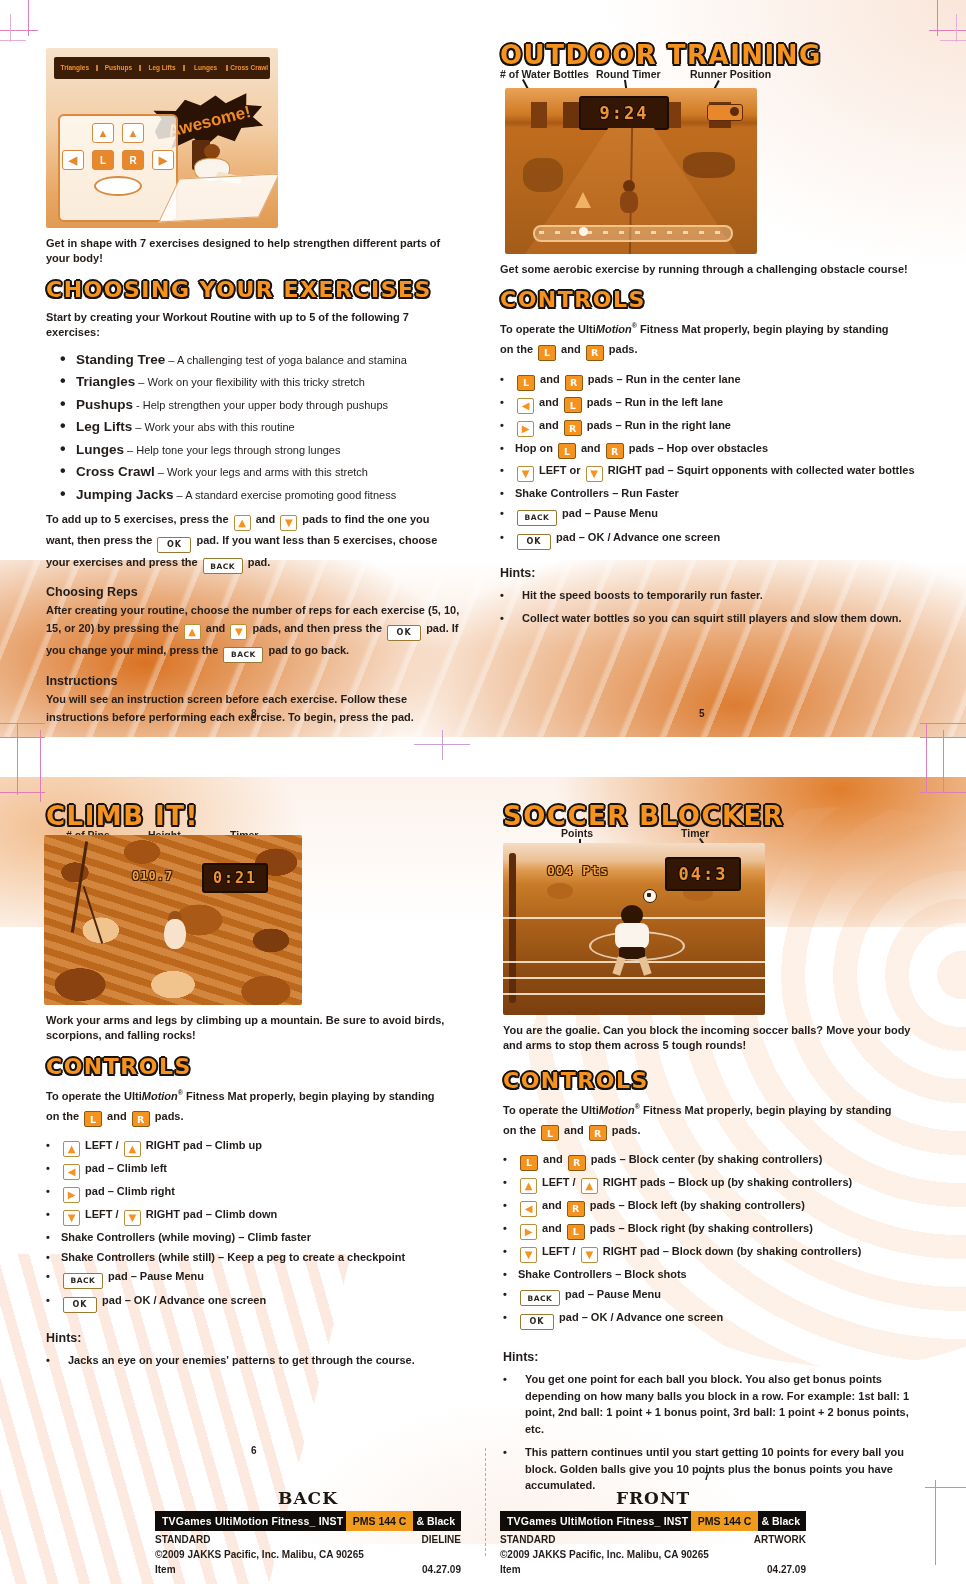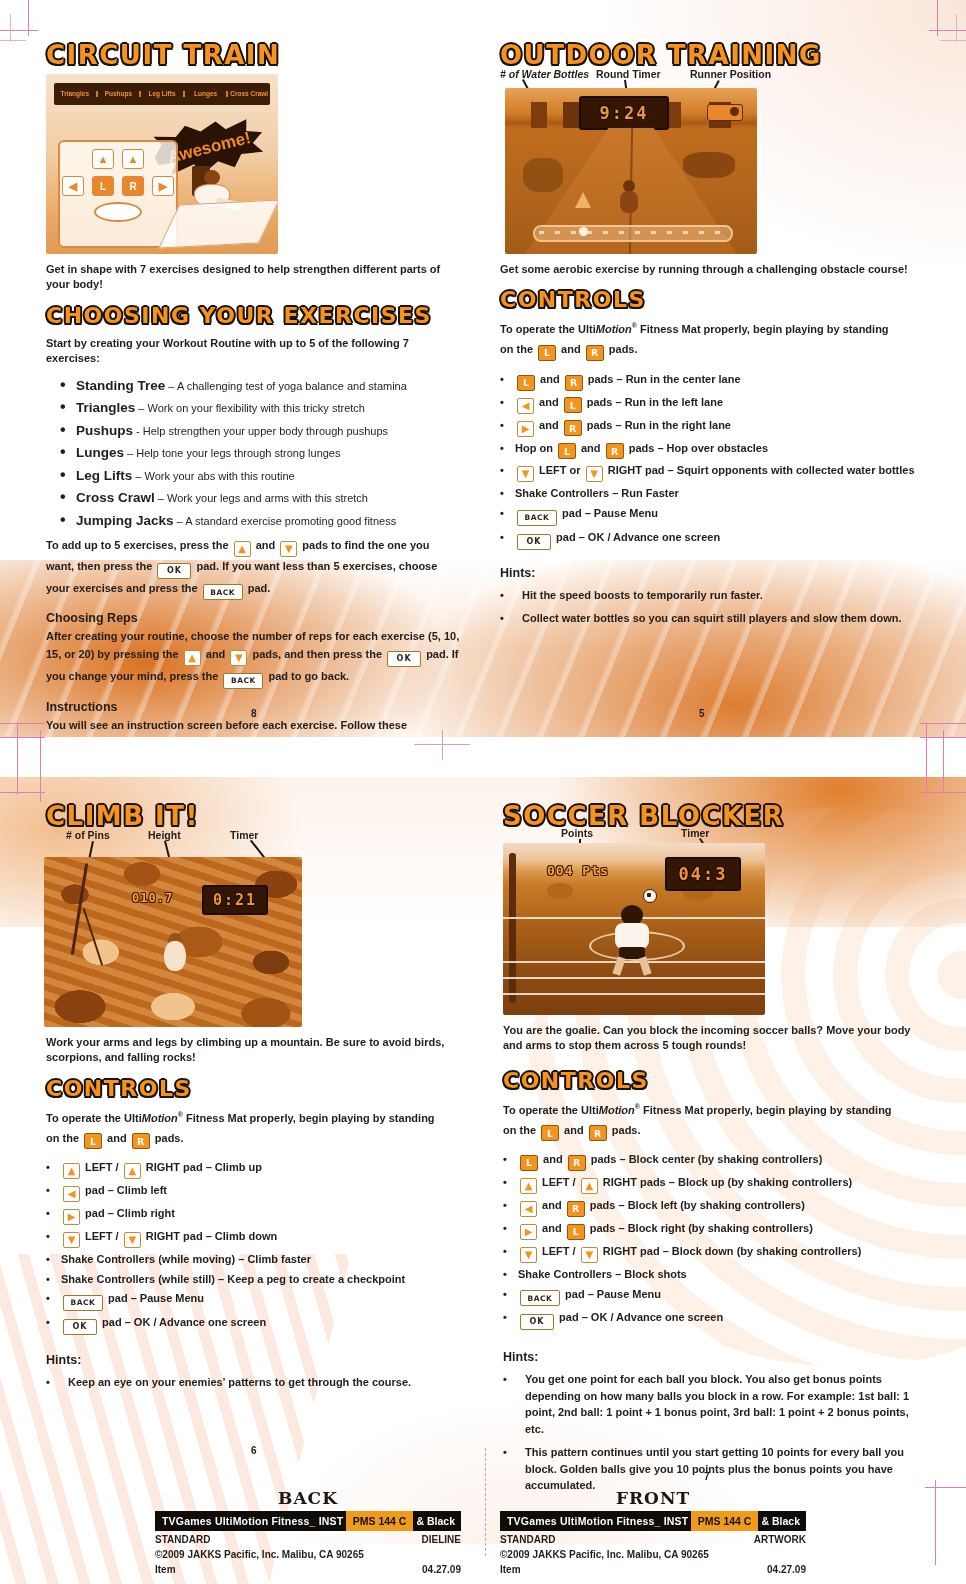--- a/index.html
+++ b/index.html
@@ -123,21 +123,21 @@
   .ot-rock1{position:absolute;left:18px;top:70px;width:40px;height:34px;border-radius:40%;background:#8a4a12;opacity:.8;}
   .ot-rock2{position:absolute;right:22px;top:64px;width:52px;height:26px;border-radius:40%;background:#7c3f0e;opacity:.8;}
   .ot-cone{position:absolute;left:70px;top:104px;width:0;height:0;border-left:8px solid transparent;border-right:8px solid transparent;border-bottom:16px solid #f0b265;}
   .ot-runner-h{position:absolute;left:118px;top:92px;width:12px;height:12px;border-radius:50%;background:#6d340c;}
   .ot-runner-b{position:absolute;left:115px;top:103px;width:18px;height:22px;border-radius:40%;background:#8a4513;}
   .ot-bar{position:absolute;left:28px;bottom:12px;width:196px;height:13px;border:2px solid #f3c38a;border-radius:8px;background:rgba(255,226,190,.35);}
   .ot-bar em{position:absolute;left:4px;right:4px;top:4px;height:3px;
     background:repeating-linear-gradient(90deg,#f6d9b4 0 5px,transparent 5px 16px);}
   .ot-bar i{position:absolute;left:44px;top:0px;width:9px;height:9px;border-radius:50%;background:#fff3e4;}
   
-  .shot-cl{width:258px;height:170px;margin-top:28px;background-color:#c9701f;
+  .shot-cl{width:258px;height:170px;margin-top:6px;background-color:#c9701f;
     background-image:
       radial-gradient(30px 22px at 12% 22%,#8a4310 45%,transparent 46%),
       radial-gradient(40px 26px at 38% 10%,#a35414 45%,transparent 46%),
       radial-gradient(34px 24px at 70% 26%,#f1c48e 45%,transparent 46%),
       radial-gradient(46px 30px at 90% 16%,#8a4310 45%,transparent 46%),
       radial-gradient(40px 28px at 22% 56%,#f1c48e 45%,transparent 46%),
       radial-gradient(52px 34px at 60% 50%,#a85a16 45%,transparent 46%),
       radial-gradient(40px 26px at 88% 62%,#7c3c0e 45%,transparent 46%),
       radial-gradient(56px 36px at 14% 88%,#8a4310 45%,transparent 46%),
       radial-gradient(48px 30px at 50% 88%,#f1c48e 45%,transparent 46%),
@@ -180,21 +180,20 @@
 </style>
 </head>
 <body>
 
 <div class="sheet" id="sheet1">
   <div class="sw sw1a"></div>
   <div class="sw sw1b"></div>
   <div class="sw sw1c"></div>
 
   <section class="col" id="ct-col" style="left:46px;top:42px;width:414px;">
-    <h1 class="gh gh1">CIRCUIT TRAIN</h1>
     <div class="shot shot-ct">
       <div class="ct-tabs">
           <span class="ct-tab">Triangles</span>
           <span class="ct-tab">Pushups</span>
           <span class="ct-tab">Leg Lifts</span>
           <span class="ct-tab">Lunges</span>
           <span class="ct-tab">Cross Crawl</span>
         </div>
       <div class="ct-burst">
         <span class="ct-burst-txt">Awesome!</span>
@@ -218,35 +217,35 @@
       <div class="ct-kid-leg"></div>
       <div class="ct-mat"></div>
     </div>
     <p class="body intro">Get in shape with 7 exercises designed to help strengthen different parts of your body!</p>
     <h1 class="gh gh2">CHOOSING YOUR EXERCISES</h1>
     <p class="body bold" style="margin-top:9px;">Start by creating your Workout Routine with up to 5 of the following 7 exercises:</p>
     <ul class="exlist">
         <li><span class="ex-name">Standing Tree</span><span class="ex-desc"> – A challenging test of yoga balance and stamina</span></li>
         <li><span class="ex-name">Triangles</span><span class="ex-desc"> – Work on your flexibility with this tricky stretch</span></li>
         <li><span class="ex-name">Pushups</span><span class="ex-desc"> - Help strengthen your upper body through pushups</span></li>
+        <li><span class="ex-name">Leg Lifts</span><span class="ex-desc"> – Work your abs with this routine</span></li>
         <li><span class="ex-name">Lunges</span><span class="ex-desc"> – Help tone your legs through strong lunges</span></li>
-        <li><span class="ex-name">Leg Lifts</span><span class="ex-desc"> – Work your abs with this routine</span></li>
         <li><span class="ex-name">Cross Crawl</span><span class="ex-desc"> – Work your legs and arms with this stretch</span></li>
         <li><span class="ex-name">Jumping Jacks</span><span class="ex-desc"> – A standard exercise promoting good fitness</span></li>
       </ul>
     <p class="body rich">To add up to 5 exercises, press the <span class="pad pad-arrow">▲</span> and <span class="pad pad-arrow">▼</span> pads to find the one you want, then press the <span class="pad pad-ok">OK</span> pad.  If you want less than 5 exercises, choose your exercises and press the <span class="pad pad-back">BACK</span> pad.</p>
     <h3 class="subh">Choosing Reps</h3>
     <p class="body rich" style="margin-top:0;">After creating your routine, choose the number of reps for each exercise (5, 10, 15, or 20) by pressing the <span class="pad pad-arrow">▲</span> and <span class="pad pad-arrow">▼</span> pads, and then press the <span class="pad pad-ok">OK</span> pad. If you change your mind, press the <span class="pad pad-back">BACK</span> pad to go back.</p>
     <h3 class="subh">Instructions</h3>
     <p class="body rich" style="margin-top:0;">You will see an instruction screen before each exercise. Follow these instructions before performing each exercise. To begin, press the  pad.</p>
   </section>
 
   <section class="col" id="ot-col" style="left:500px;top:42px;width:420px;">
     <h1 class="gh gh1">OUTDOOR TRAINING</h1>
-    <span class="callout" style="left:0;top:26px;font-style:italic;"># of Water Bottles</span>
+    <span class="callout" style="left:0;top:26px;"># of Water Bottles</span>
     <span class="callout" style="left:96px;top:26px;">Round Timer</span>
     <span class="callout" style="left:190px;top:26px;">Runner Position</span>
     <i class="cline" style="left:22px;top:38px;height:32px;transform:rotate(-28deg);"></i>
     <i class="cline" style="left:124px;top:38px;height:24px;transform:rotate(-8deg);"></i>
     <i class="cline" style="left:218px;top:38px;height:30px;transform:rotate(28deg);"></i>
     <div class="shot shot-ot" style="margin-left:5px;">
       <div class="ot-skyline"></div>
       <div class="board ot-board">
         <span class="lcd">9:24</span>
       </div>
@@ -319,21 +318,21 @@
         <li><span class="pad pad-arrow">◀</span> pad – Climb left</li>
         <li><span class="pad pad-arrow">▶</span> pad – Climb right</li>
         <li><span class="pad pad-arrow">▼</span> LEFT / <span class="pad pad-arrow">▼</span> RIGHT pad – Climb down</li>
         <li>Shake Controllers (while moving) – Climb faster</li>
         <li>Shake Controllers (while still) – Keep a peg to create a checkpoint</li>
         <li><span class="pad pad-back">BACK</span> pad – Pause Menu</li>
         <li><span class="pad pad-ok">OK</span> pad – OK / Advance one screen</li>
       </ul>
     <h3 class="subh" style="margin-top:18px;">Hints:</h3>
     <ul class="ctl hints" style="margin-top:2px;width:400px;">
-        <li>Keep an eye on your enemies' patterns to get through the course.</li>
+        <li>Jacks an eye on your enemies' patterns to get through the course.</li>
       </ul>
   </section>
 
   <section class="col" id="sb-col" style="left:503px;top:26px;width:420px;">
     <h1 class="gh gh1">SOCCER BLOCKER</h1>
     <span class="callout" style="left:58px;top:24px;">Points</span>
     <span class="callout" style="left:178px;top:24px;">Timer</span>
     <i class="cline" style="left:76px;top:36px;height:26px;transform:rotate(0deg);"></i>
     <i class="cline" style="left:196px;top:36px;height:32px;transform:rotate(-34deg);"></i>
     <div class="shot shot-sb">

